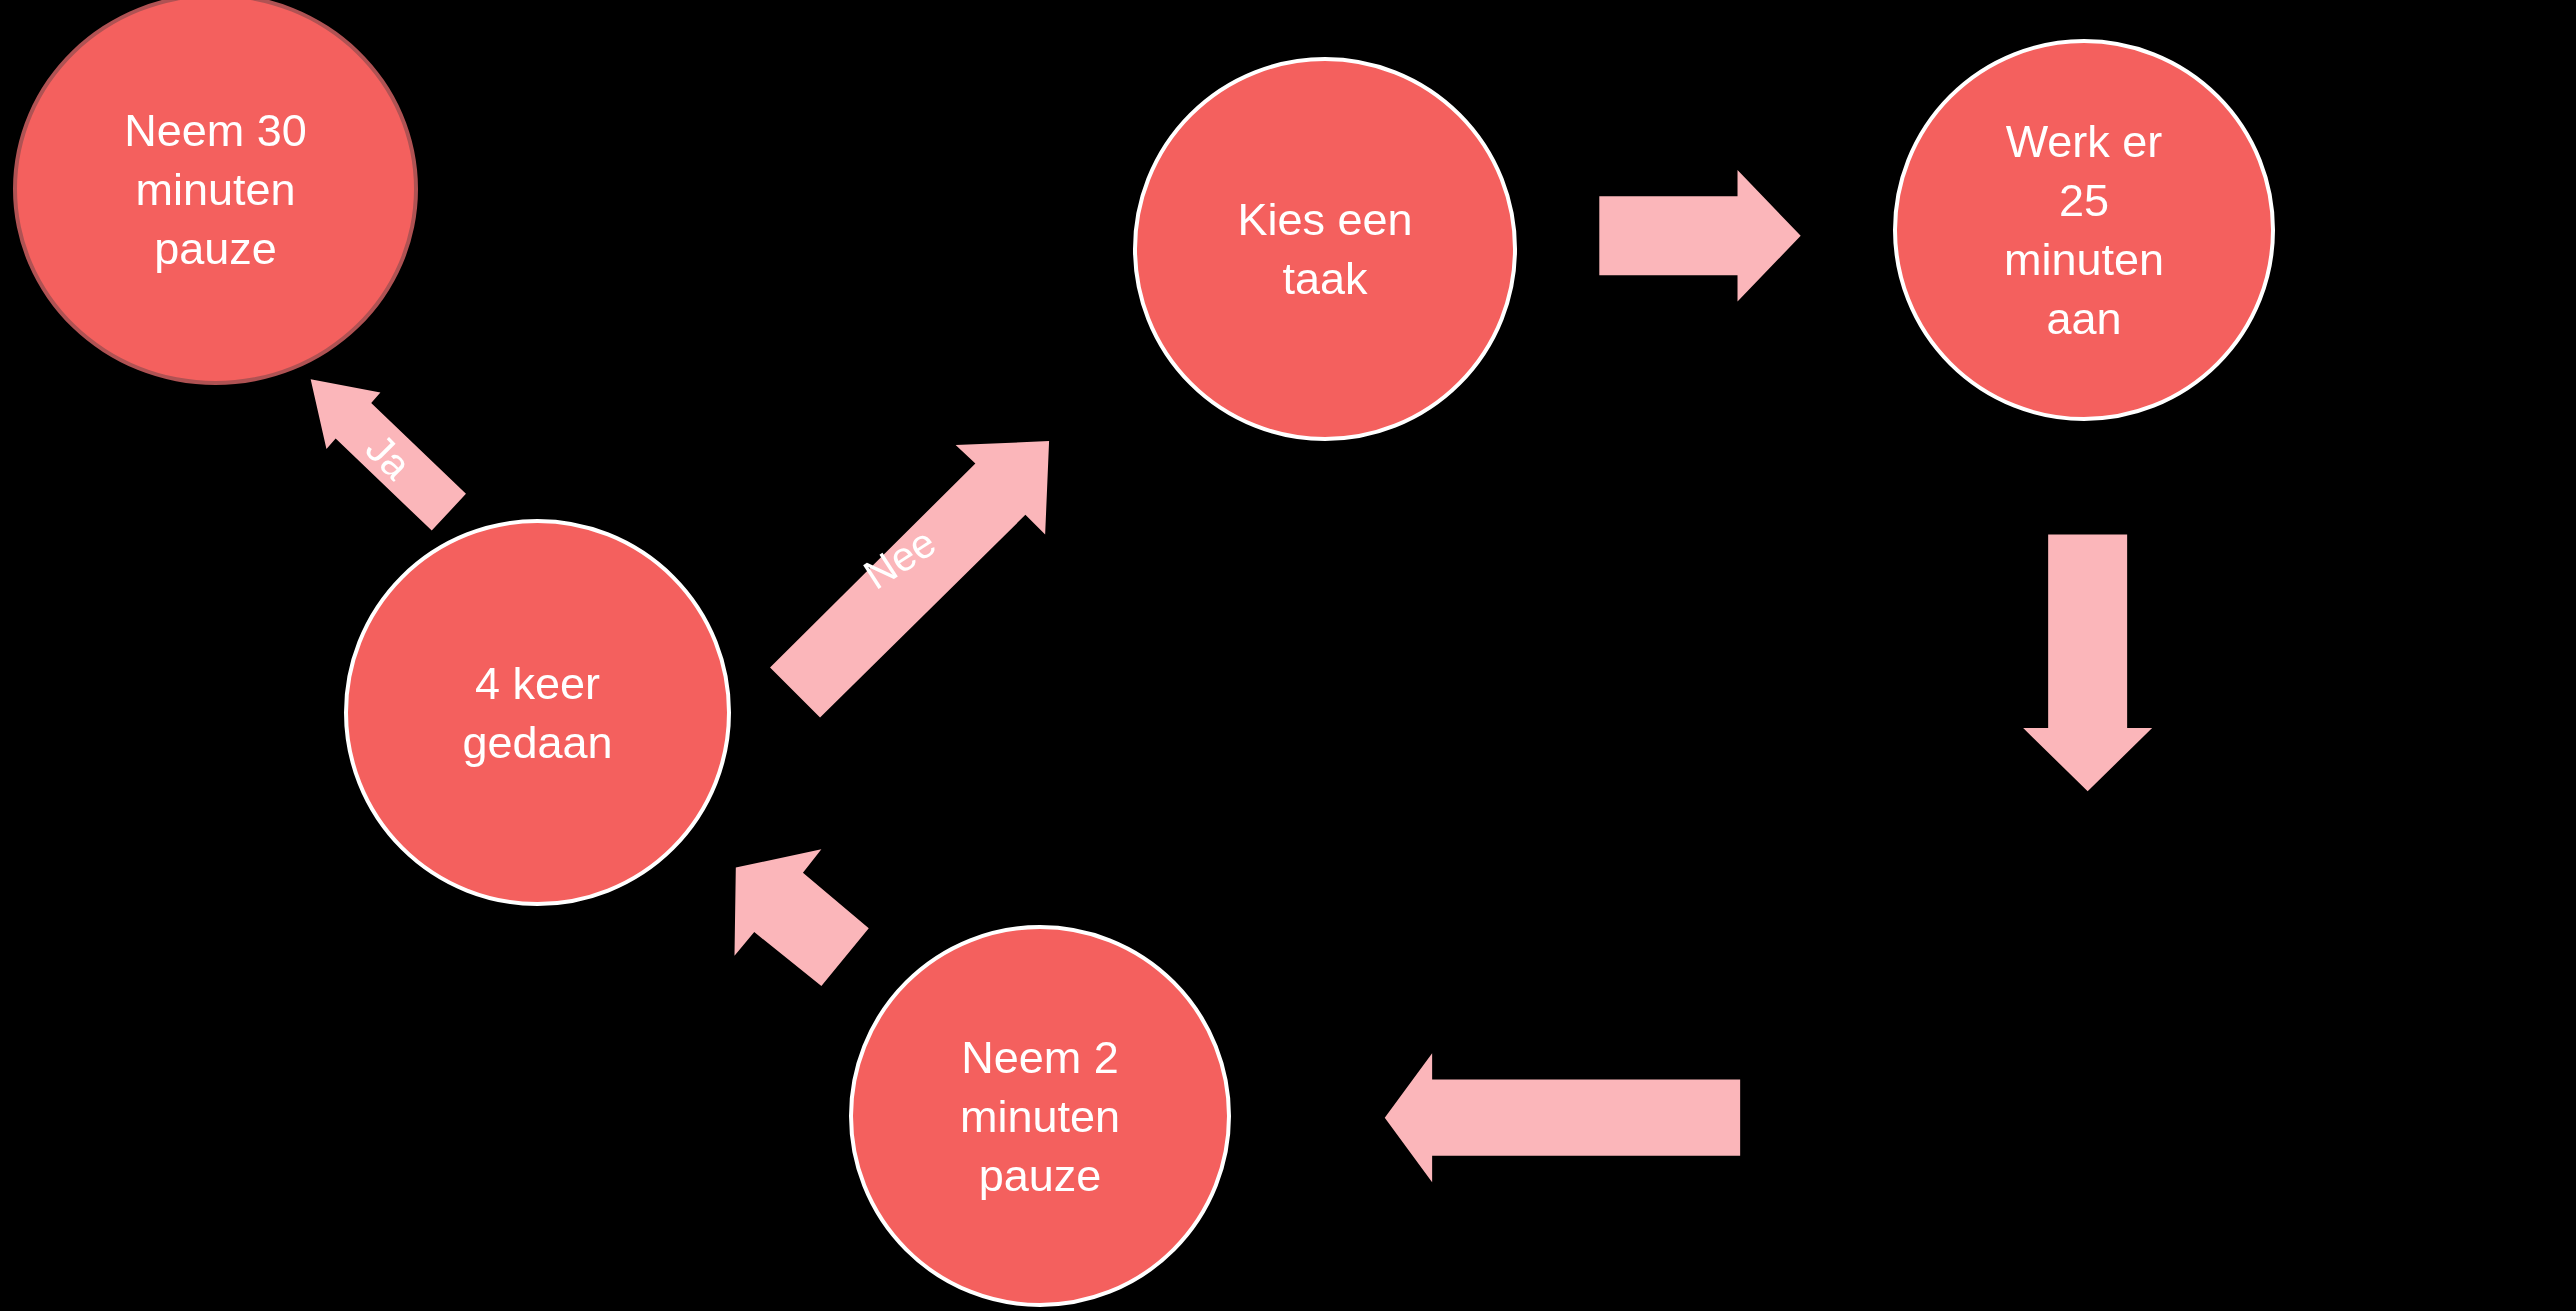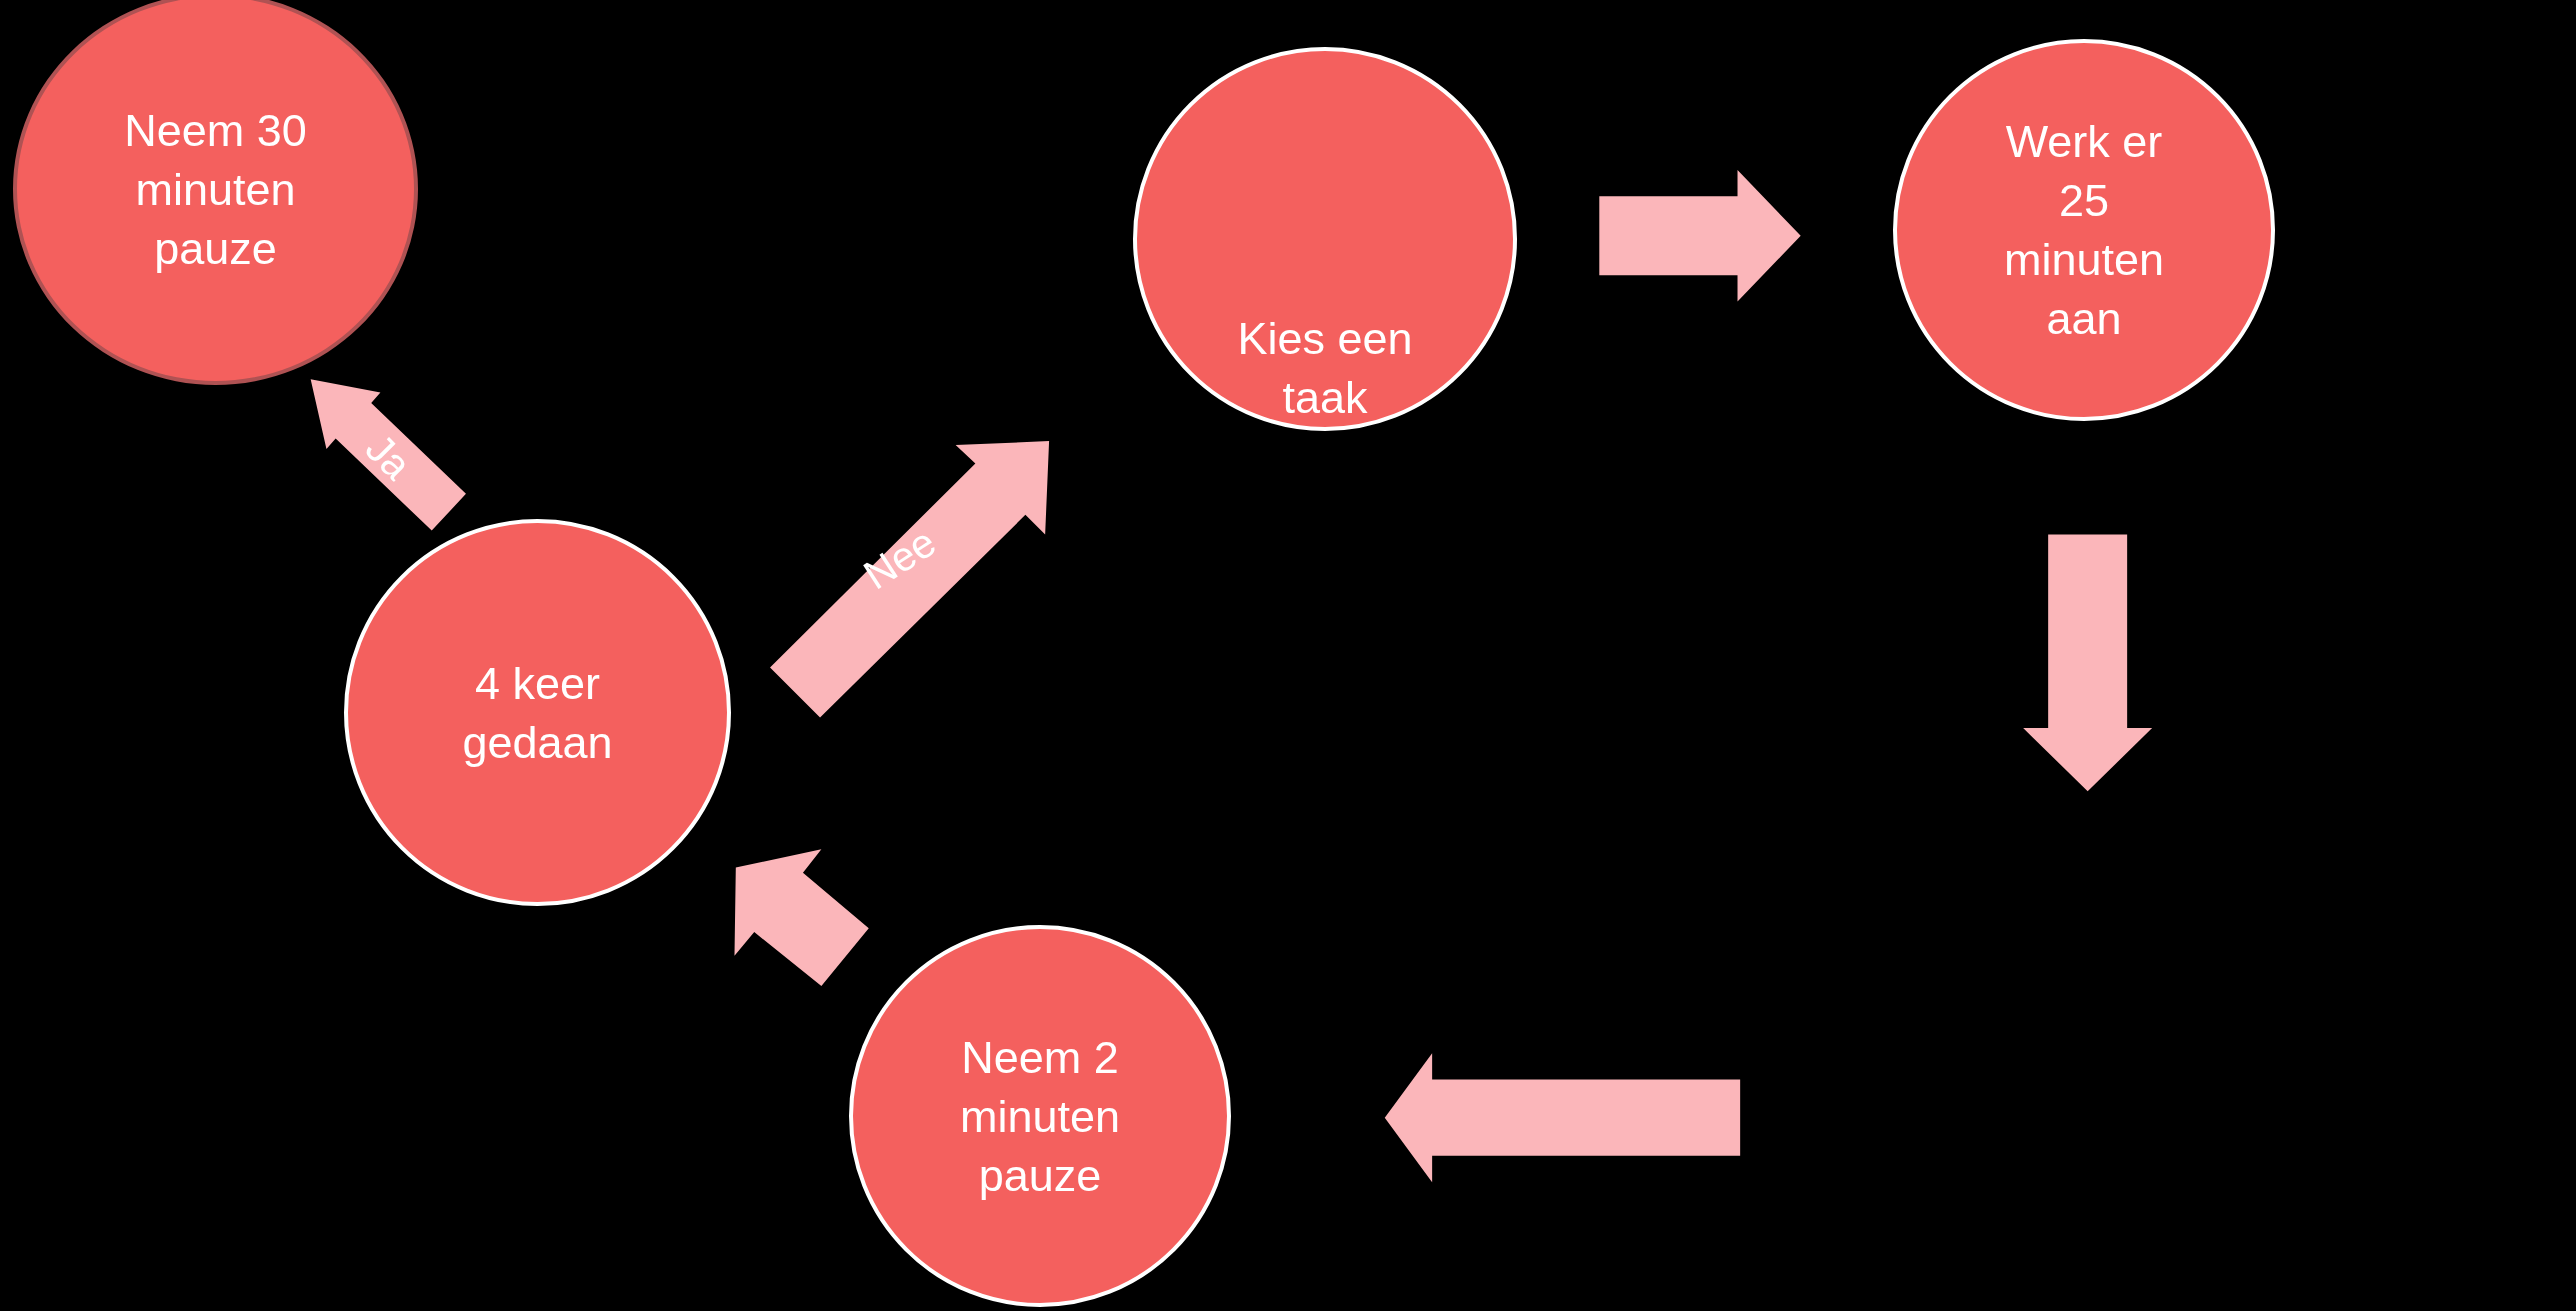--- a/index.html
+++ b/index.html
@@ -82,21 +82,21 @@
     <polygon points="2644,1640 2176,1640 2176,1600 2104,1698 2176,1796 2176,1756 2644,1756"></polygon>
     <polygon points="1320,1410 1220,1326 1248,1290 1118,1318 1116,1452 1146,1416 1248,1498"></polygon>
     <polygon points="1246,1090 1558,782 1588,812 1594,670 1452,676 1482,704 1170,1014"></polygon>
     <polygon points="708,750 564,612 578,596 472,576 496,682 510,666 656,806"></polygon>
   </svg>
 
   <div class="node start" style="left:13px; top:-6.6px; width:405px; height:392px;">
     <div class="node-label">Neem 30 minuten pauze</div>
   </div>
 
-  <div class="node" style="left:1133px; top:47px; width:384px; height:384px;align-items:flex-end;">
+  <div class="node" style="left:1133px; top:57px; width:384px; height:384px;">
     <div class="node-label">Kies een taak</div>
   </div>
 
   <div class="node" style="left:1893px; top:39px; width:382px; height:382px;justify-content:center;">
     <div class="node-label">Werk er 25 minuten aan</div>
   </div>
 
 
   <div class="node" style="left:849px; top:925px; width:382px; height:382px;">
     <div class="node-label">Neem 2 minuten pauze</div>

